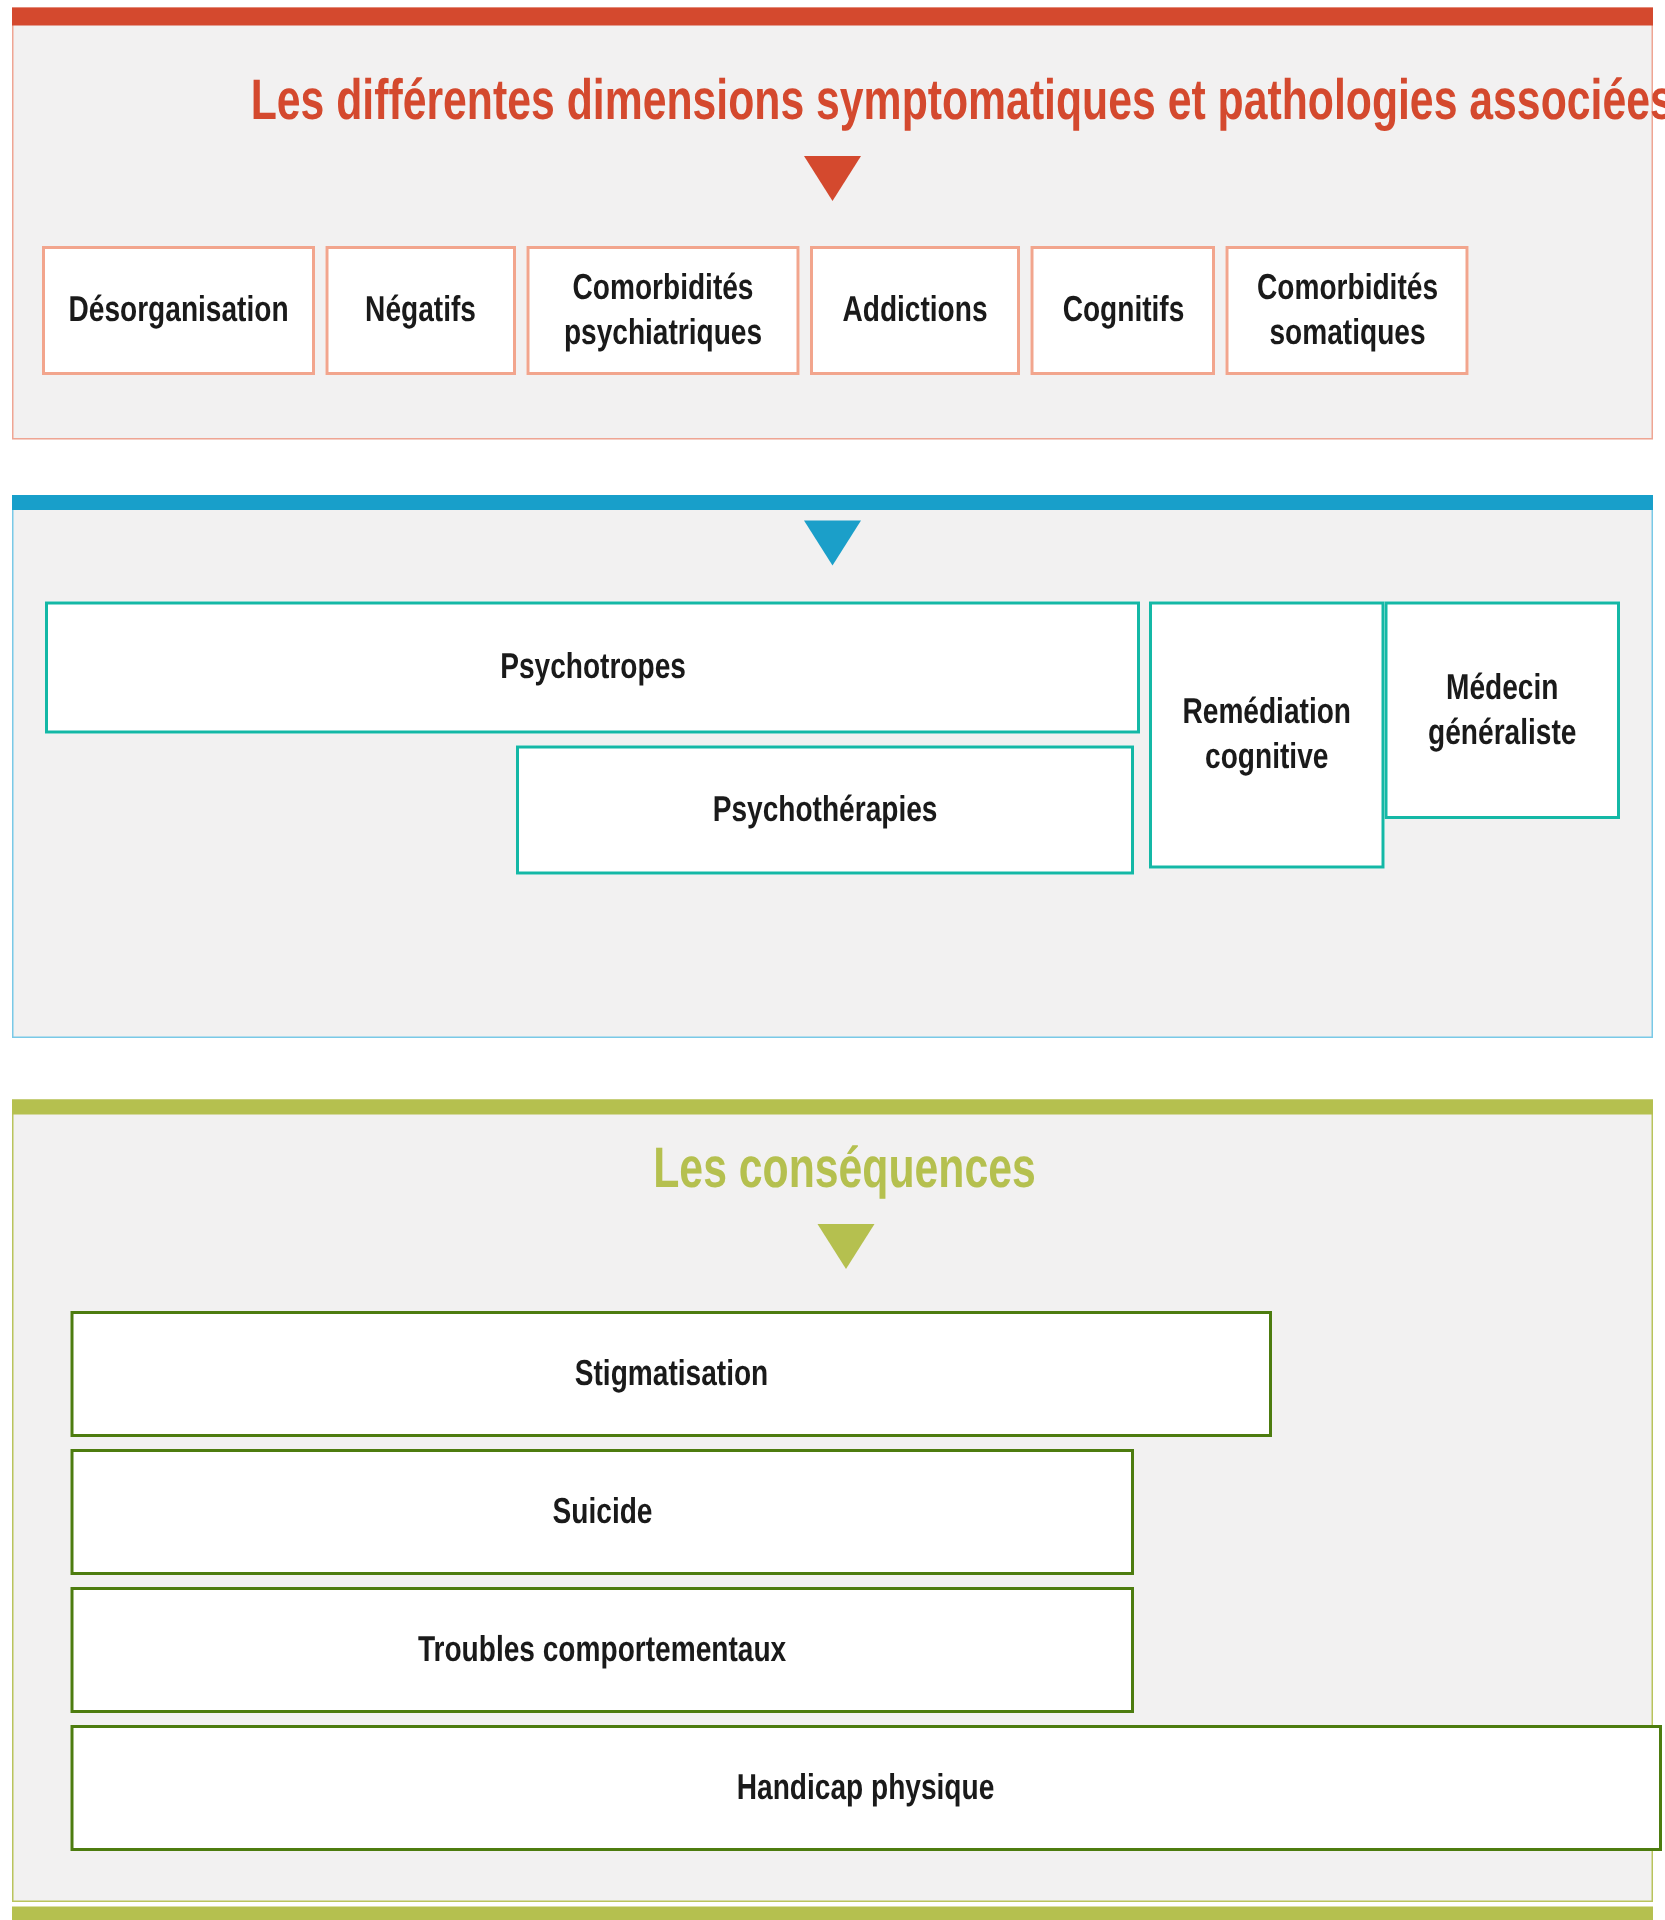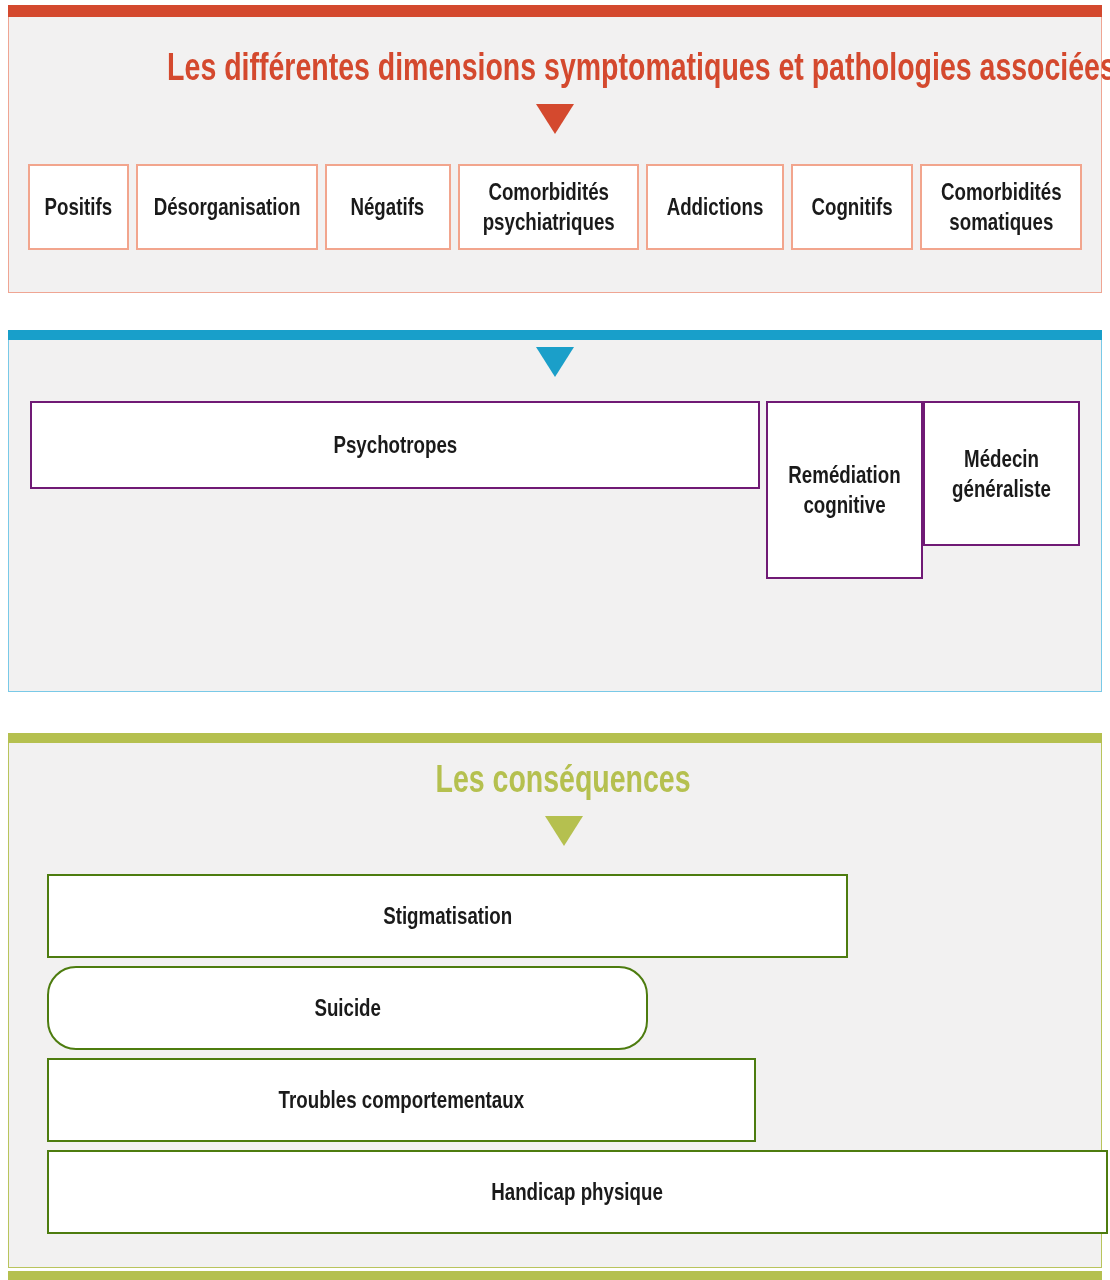--- a/index.html
+++ b/index.html
@@ -48,59 +48,56 @@
   .row-symptoms .node { border: 2px solid #f2a58d; height: 86px; flex-shrink: 1; }
   .w1 { width: 102px; } .w2 { width: 182px; } .w3 { width: 127px; }
   .w4 { width: 182px; } .w5 { width: 140px; } .w6 { width: 123px; justify-content: center; } .w7 { width: 162px; }
 
   
   #sec-treatments { top: 330px; height: 362px; border-color: #79c9e7; }
   #sec-treatments .topbar { background: #189fca; }
   #sec-treatments .sec-title { margin-top: 22px; color: #189fca; }
   #sec-treatments .tri { margin-top: 16px; border-top-color: #1b9fc9; }
   .row-treatments { display: flex; align-items: flex-start; margin: 24px 0 0 21px; }
-  .row-treatments .node { border: 2px solid #701a75; }
+  .row-treatments .node { border: 2px solid #14b8a6; }
   .col-left { width: 730px; }
   .node-psychotropes { width: 730px; height: 88px; }
   .node-psychotherapies { width: 412px; height: 86px; margin: 8px 0 0 314px; }
   .node-remediation { width: 157px; height: 178px; margin-left: 6px; }
   .node-medecin { width: 157px; height: 145px; }
 
   
   #sec-consequences { top: 733px; height: 535px; border-color: #b9c45c; padding-left: 17px; }
   #sec-consequences .topbar { background: #b5c04f; }
   #sec-consequences .sec-title { margin-top: 24px; color: #b5c04f; }
   #sec-consequences .tri { border-top-color: #b5c04f; }
   .col-consequences { margin: 28px 0 0 21px; }
   .col-consequences .node { border: 2px solid #4d7c0f; height: 84px; margin-bottom: 8px; }
   .node-stigmatisation { width: 801px; }
-  .node-suicide { width: 601px; border-radius: 29px; }
+  .node-suicide { width: 709px; }
   .node-troubles { width: 709px; }
   .node-handicap { width: 1061px; }
 
   .footer-bar {
     position: absolute; left: 8px; top: 1271px; width: 1094px; height: 9px;
     background: #b5c04f;
   }
 </style>
 </head>
 <body>
 
 <div class="canvas">
 
   <div class="sec" id="sec-symptoms">
     <div class="topbar"></div>
     <div class="sec-title">
       <span class="cond">Les différentes dimensions symptomatiques et pathologies associées</span>
     </div>
     <div class="tri"></div>
     <div class="row-symptoms">
-      <div class="node w1">
-        <span class="lbl">Positifs</span>
-      </div>
       <div class="node w2">
         <span class="lbl">Désorganisation</span>
       </div>
       <div class="node w3">
         <span class="lbl">Négatifs</span>
       </div>
       <div class="node w4">
         <span class="lbl">Comorbidités psychiatriques</span>
       </div>
       <div class="node w5">
@@ -115,20 +112,23 @@
     </div>
   </div>
 
   <div class="sec" id="sec-treatments">
     <div class="topbar"></div>
     <div class="tri"></div>
     <div class="row-treatments">
       <div class="col-left">
         <div class="node node-psychotropes">
           <span class="lbl">Psychotropes</span>
+        </div>
+        <div class="node node-psychotherapies">
+          <span class="lbl">Psychothérapies</span>
         </div>
       </div>
       <div class="node node-remediation">
         <span class="lbl">Remédiation cognitive</span>
       </div>
       <div class="node node-medecin">
         <span class="lbl">Médecin généraliste</span>
       </div>
     </div>
   </div>

